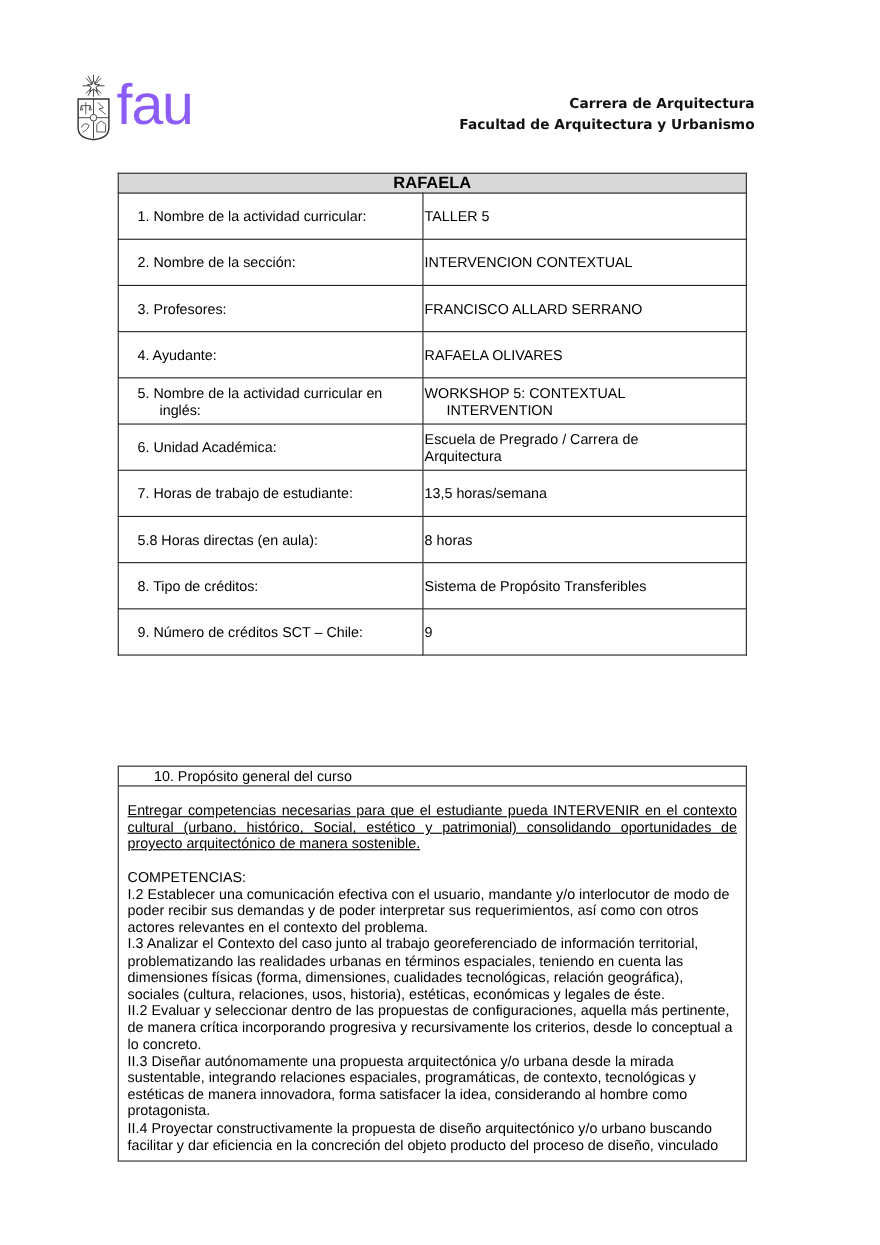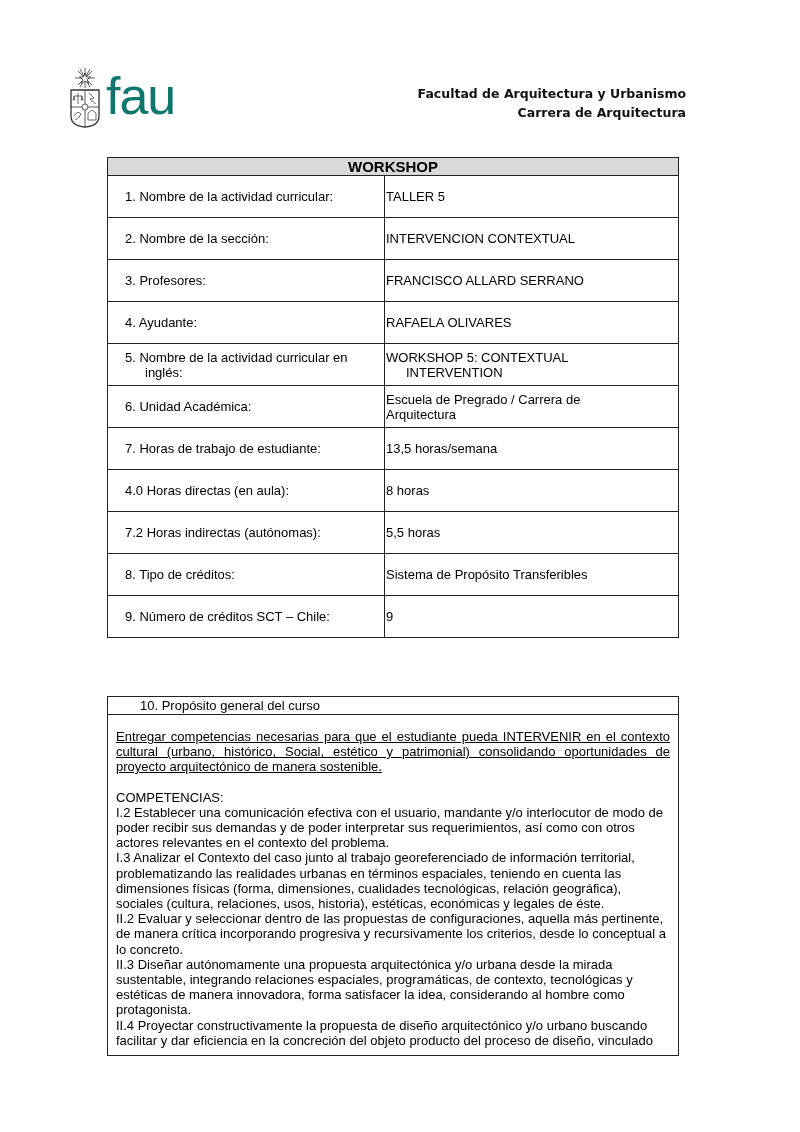--- a/index.html
+++ b/index.html
@@ -1,19 +1,19 @@
 <!DOCTYPE html>
 <html><head>
 <meta charset="utf-8">
 <style>
   html, body { margin: 0; padding: 0; background: #ffffff; }
   body { width: 800px; height: 1132px; position: relative; overflow: hidden; font-family: "Liberation Sans", sans-serif; color: #000; }
   .logo { position: absolute; left: 68px; top: 66px; width: 116px; height: 62px; }
   .crest { position: absolute; left: 0; top: 0; width: 34px; height: 62px; }
-  .fau { position: absolute; left: 38px; top: 4px; font-family: "Liberation Sans", sans-serif; font-weight: normal; font-size: 52px; letter-spacing: -1px; line-height: 52px; color: #0f766e; }
+  .fau { position: absolute; left: 38px; top: 4px; font-family: "Liberation Sans", sans-serif; font-weight: normal; font-size: 52px; letter-spacing: -1px; line-height: 52px; color: #8b5cf6; }
   .header-right { position: absolute; right: 114px; top: 84px; text-align: right; font-family: "DejaVu Sans", sans-serif; font-weight: bold; font-size: 12.5px; line-height: 19px; color: #111; }
   .header-right div { white-space: nowrap; }
 
   table.prog { position: absolute; left: 107px; top: 157px; width: 572px; border-collapse: collapse; font-size: 13px; }
   table.prog td { border: 1.5px solid #222; vertical-align: middle; padding: 0; }
   table.prog td.title { background: #d9d9d9; text-align: center; font-weight: bold; font-size: 15px; height: 17px; line-height: 17px; }
   table.prog td.lab { width: 277px; height: 41px; padding-left: 17px; box-sizing: border-box; line-height: 15px; margin-top: 48px; }
   table.prog td.val { height: 41px; padding-left: 1px; line-height: 15px; }
   .indent { padding-left: 20px; display: inline-block; }
 
@@ -49,28 +49,28 @@
       <path d="M14,30 L13,34 L15,34 Z"></path>
       <path d="M21,27 L26,32 L22,33 L28,38"></path>
       <path d="M6,50 Q9,44 13,48 Q11,53 7,54"></path>
       <path d="M20,54 L20,47 L24,44 L28,47 L28,54 Z"></path>
     </g>
   </svg>
   <span class="fau">fau</span>
 </div>
 
 <div class="header-right">
+  <div>Carrera de Arquitectura</div>
   <div>Facultad de Arquitectura y Urbanismo</div>
-  <div>Carrera de Arquitectura</div>
 </div>
 
 <table class="prog">
   <tbody>
       <tr>
-    <td class="title" colspan="2">WORKSHOP</td>
+    <td class="title" colspan="2">RAFAELA</td>
   </tr>
   <tr>
     <td class="lab">1.  Nombre de la actividad curricular:</td>
     <td class="val">TALLER 5</td>
   </tr>
   <tr>
     <td class="lab">2.  Nombre de la sección:</td>
     <td class="val">INTERVENCION CONTEXTUAL</td>
   </tr>
   <tr>
@@ -96,26 +96,22 @@
     <td class="val">
       <span>Escuela de Pregrado / Carrera de</span><br>
       <span>Arquitectura</span>
     </td>
   </tr>
   <tr>
     <td class="lab">7.  Horas de trabajo de estudiante:</td>
     <td class="val">13,5 horas/semana</td>
   </tr>
   <tr>
-    <td class="lab">4.0 Horas directas (en aula):</td>
+    <td class="lab">5.8 Horas directas (en aula):</td>
     <td class="val">8 horas</td>
-  </tr>
-  <tr>
-    <td class="lab">7.2 Horas indirectas (autónomas):</td>
-    <td class="val">5,5 horas</td>
   </tr>
   <tr>
     <td class="lab">8.  Tipo de créditos:</td>
     <td class="val">Sistema de Propósito Transferibles</td>
   </tr>
   <tr>
     <td class="lab">9.  Número de créditos SCT – Chile:</td>
     <td class="val">9</td>
   </tr>
 </tbody>

